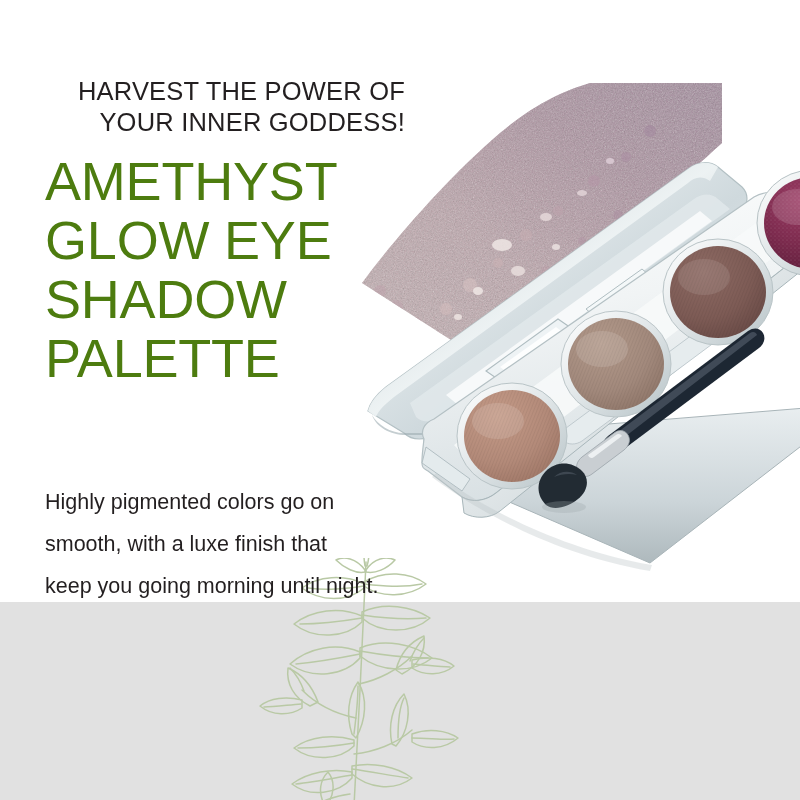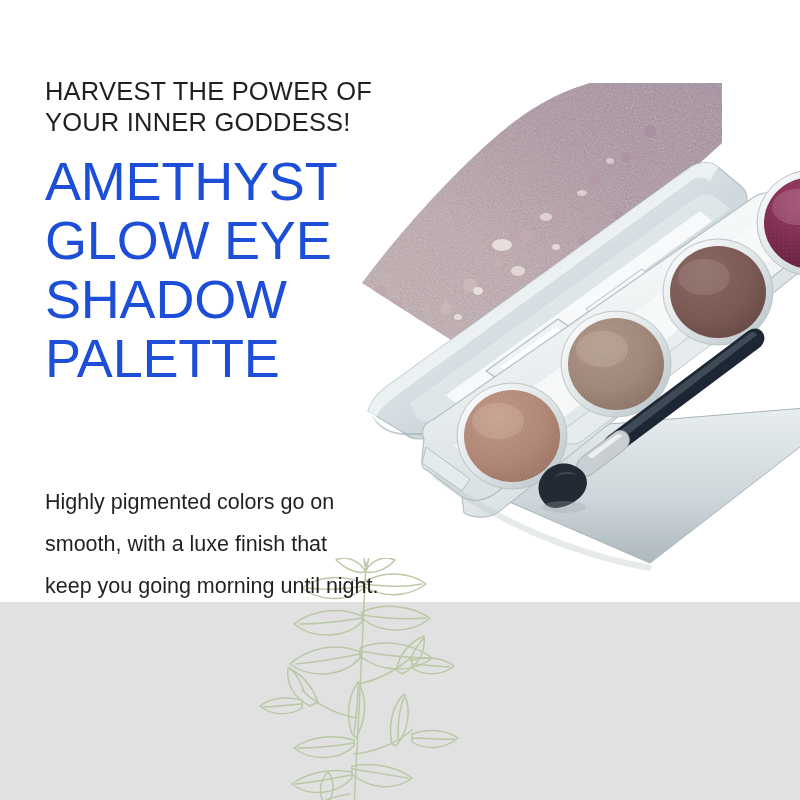--- a/index.html
+++ b/index.html
@@ -20,25 +20,25 @@
   .botanical{
     position:absolute;left:232px;top:558px;width:270px;height:248px;
     pointer-events:none;
   }
   .botanical svg{display:block;width:100%;height:100%;}
 
   
   .copy{position:absolute;left:45px;top:76px;width:360px;}
   .eyebrow{
     font-size:25.5px;line-height:31px;color:#231f20;letter-spacing:.2px;
-    font-weight:400;white-space:pre-line;
+    font-weight:400;white-space:pre-line;text-align:right;
   }
   .headline{
     margin-top:14px;
-    font-size:54px;line-height:59px;color:#1d4ed8;
+    font-size:54px;line-height:59px;color:#4d7c0f;
     font-weight:400;letter-spacing:-0.2px;white-space:pre-line;
   }
   .body-copy{
     position:absolute;left:45px;top:481px;width:395px;
     font-size:21.5px;line-height:42px;color:#231f20;font-weight:400;
     white-space:pre-line;
   }
 
   
   .product{position:absolute;left:350px;top:95px;width:470px;height:480px;}

